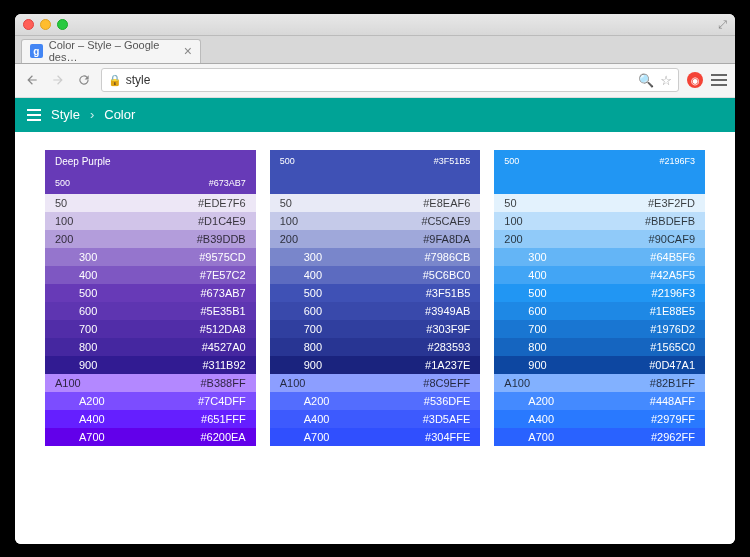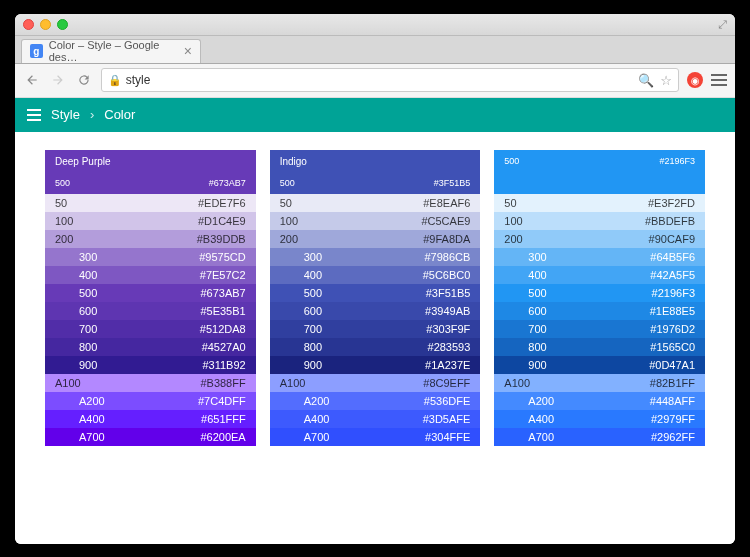--- a/index.html
+++ b/index.html
@@ -171,21 +171,20 @@
             <span>A400</span>
             <span class="hex">#651FFF</span>
           </div>
           <div class="swatch dark" style="background: rgb(98, 0, 234);">
             <span>A700</span>
             <span class="hex">#6200EA</span>
           </div>
         </div>
         <div class="palette">
           <div class="palette-header" style="background: rgb(63, 81, 181);">
-            <div class="name">Indigo</div>
             <div class="hrow">
               <span>500</span>
               <span>#3F51B5</span>
             </div>
           </div>
           <div class="swatch light" style="background: rgb(232, 234, 246);">
             <span>50</span>
             <span class="hex">#E8EAF6</span>
           </div>
           <div class="swatch light" style="background: rgb(197, 202, 233);">

